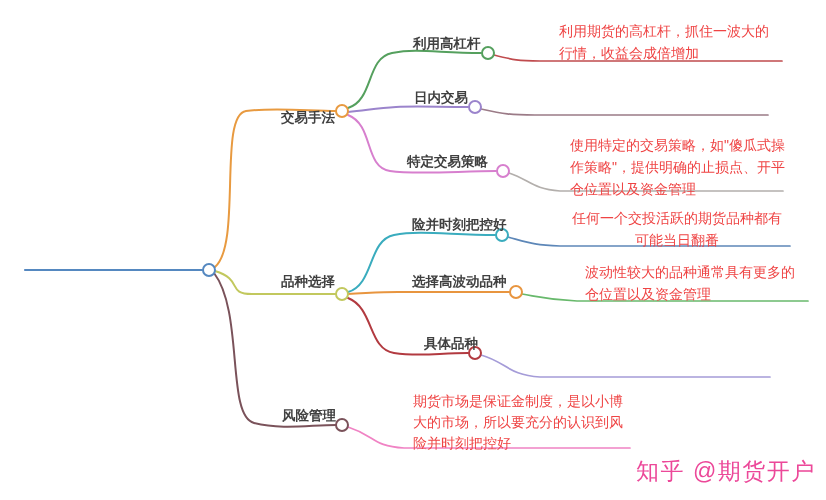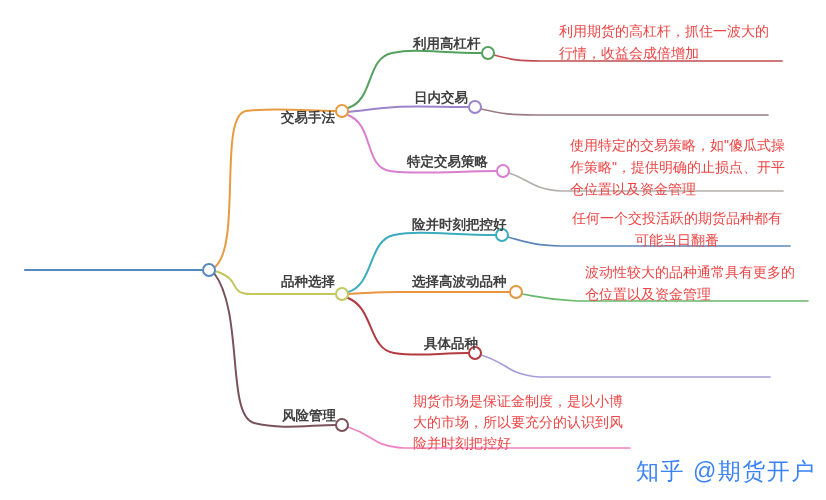--- a/index.html
+++ b/index.html
@@ -14,21 +14,21 @@
     line-height:17px;white-space:nowrap;cursor:default;
   }
   .root-label{font-size:13.5px;}
   .desc{
     position:absolute;font-size:14px;font-weight:normal;color:#ef4444;
     line-height:22px;white-space:pre-line;cursor:default;
   }
   .desc.tight{line-height:21px;}
   .watermark{
     position:absolute;left:636px;top:456px;font-size:23px;letter-spacing:1.5px;
-    color:#3b82f6;text-shadow:1px 1px 0 #ffffff;white-space:nowrap;
+    color:#ec4899;text-shadow:1px 1px 0 #ffffff;white-space:nowrap;
   }
 </style>
 </head>
 <body>
 
 <div class="canvas">
 
   <svg class="wires" width="826" height="500" viewBox="0 0 826 500">
     <g fill="none" stroke-linecap="round">
 

